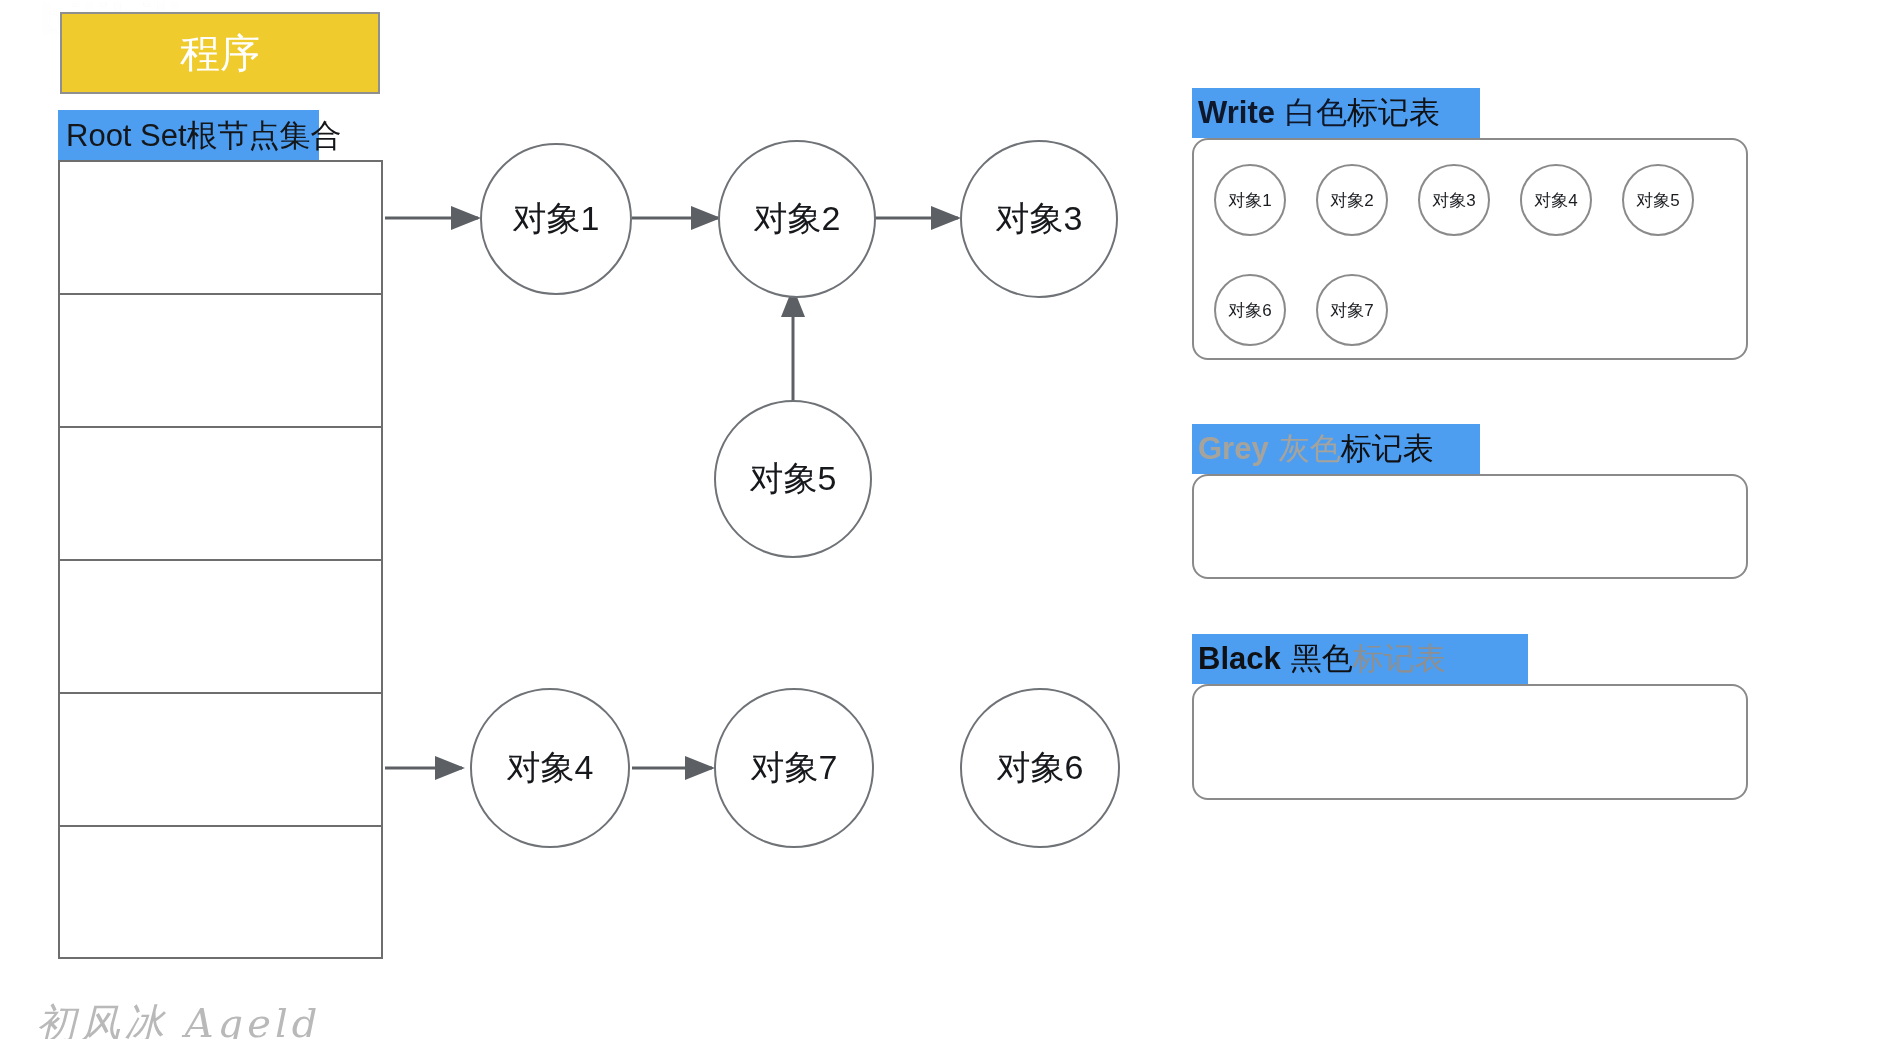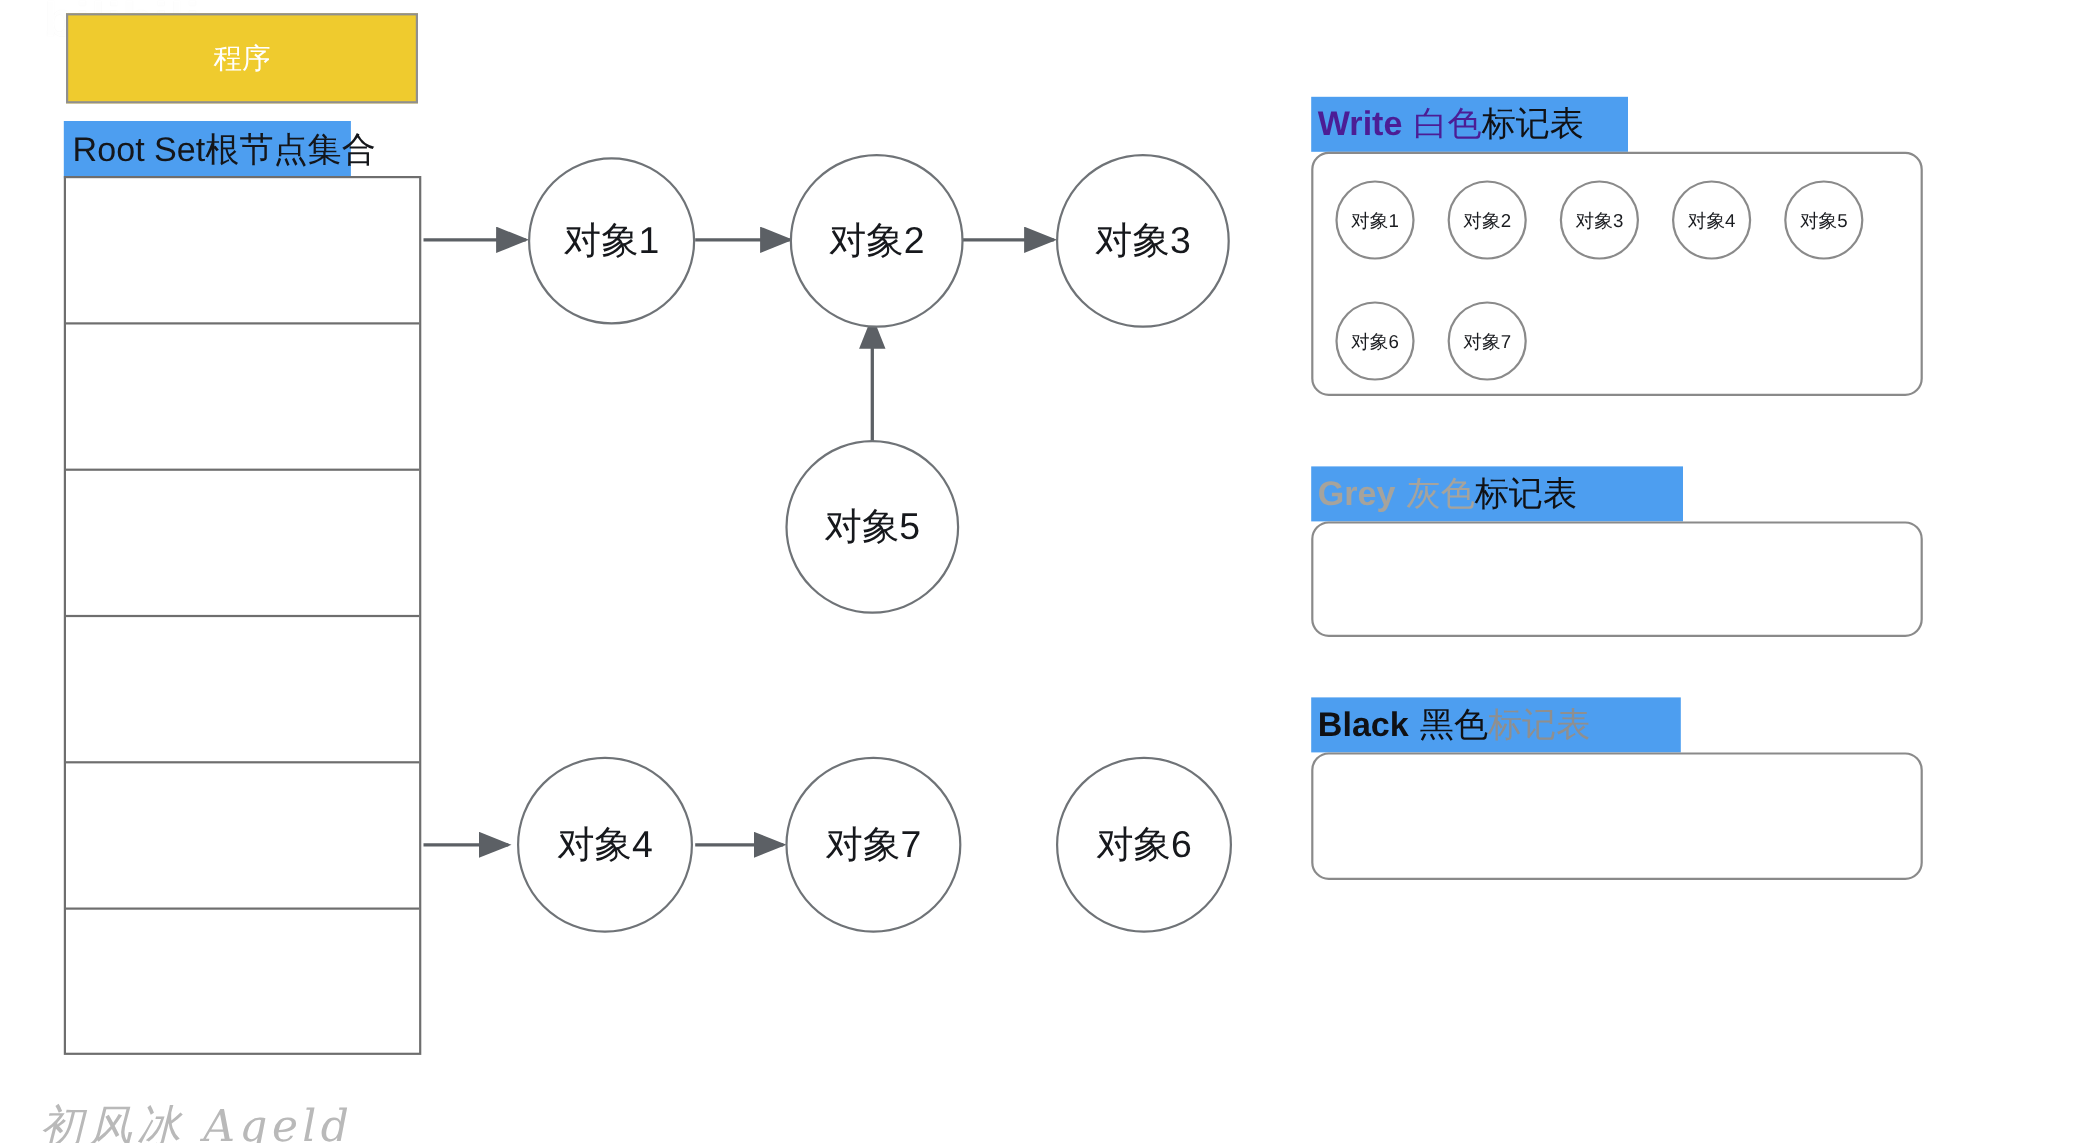--- a/index.html
+++ b/index.html
@@ -46,21 +46,21 @@
   .program-box {
     position: absolute;
     left: 60px;
     top: 12px;
     width: 320px;
     height: 82px;
     background: #efcb2e;
     border: 2px solid #8f8f8f;
     box-sizing: border-box;
     color: #ffffff;
-    font-size: 26px;
+    font-size: 40px;
     display: flex;
     align-items: center;
     justify-content: center;
   }
   .rootset-header {
     position: absolute;
     left: 58px;
     top: 110px;
     width: 261px;
     height: 52px;
@@ -141,21 +141,21 @@
     background: #ffffff;
     display: flex;
     align-items: center;
     justify-content: center;
     font-size: 17px;
     color: #1a1c20;
     box-sizing: border-box;
   }
 
   
-  .txt-white { color: #4c1d95; }
+  .txt-white { color: #0f172a; }
   .txt-black { color: #101114; }
   .txt-grey  { color: #a6a39c; }
   .txt-greyb { color: #8f8f8f; }
 
   
   .caption {
     position: absolute;
     left: 380px;
     top: 955px;
     font-size: 46px;
@@ -253,21 +253,21 @@
       <span>对象5</span>
     </div>
     <div class="mini-node" style="left:20px; top:134px;">
       <span>对象6</span>
     </div>
     <div class="mini-node" style="left:122px; top:134px;">
       <span>对象7</span>
     </div>
   </div>
 
-  <div class="mark-header" style="left:1192px; top:424px; width:338px;">
+  <div class="mark-header" style="left:1192px; top:424px; width:288px;">
     <span class="en txt-grey">Grey</span>
       <span class="txt-grey">灰色</span>
       <span class="txt-black">标记表</span>
   </div>
   <div class="mark-body" style="left:1192px; top:474px; width:556px; height:105px;"></div>
 
   <div class="mark-header" style="left:1192px; top:634px; width:336px;">
     <span class="en txt-black">Black</span>
       <span class="txt-black">黑色</span>
       <span class="txt-greyb">标记表</span>

